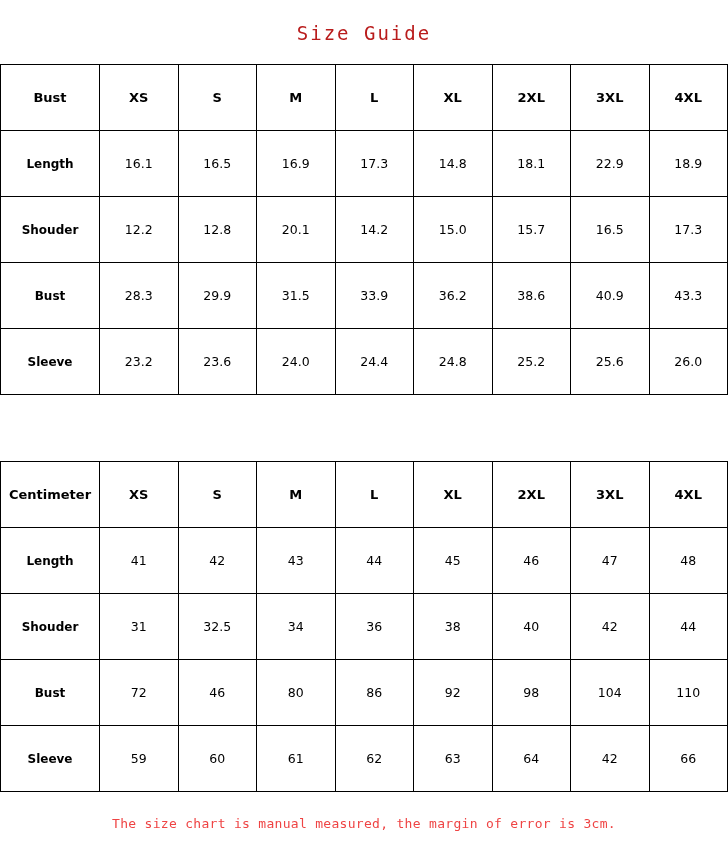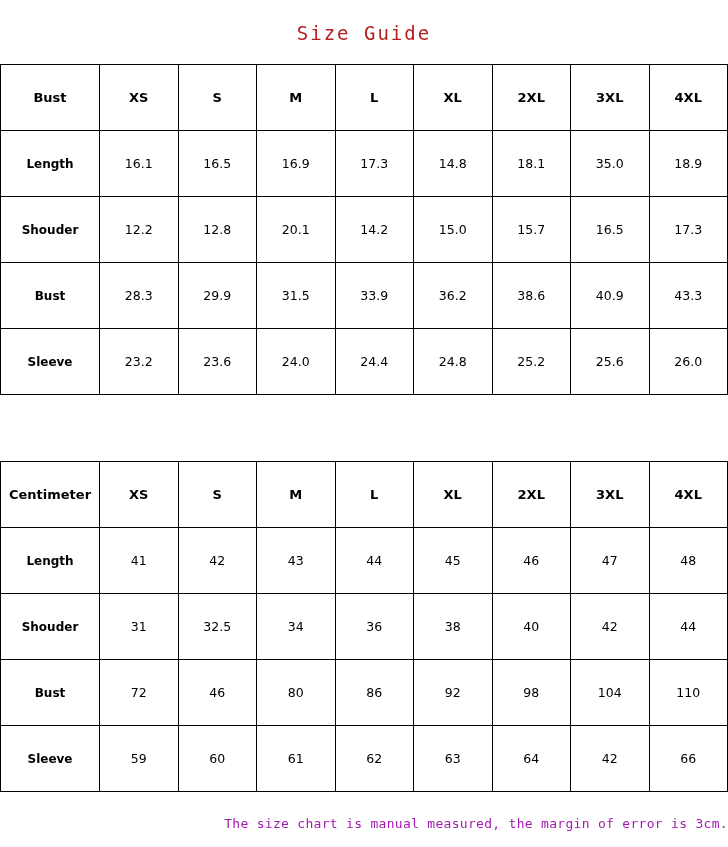--- a/index.html
+++ b/index.html
@@ -57,24 +57,24 @@
     font-size: 12px;
   }
   table.size-table col.first-col { width: 99px; }
   table.size-table col.data-col { width: 78.5px; }
   .spacer {
     height: 66px;
   }
   .footnote {
     font-family: "DejaVu Sans Mono", monospace;
     font-size: 13px;
-    text-align: right;
+    text-align: center;
     padding-top: 24px;
     letter-spacing: 0.3px;
-    color: #a21caf;
+    color: #ef4444;
   }
 </style>
 </head>
 <body>
 
 <div class="page">
 
   <div class="title">Size Guide</div>
 
   <table class="size-table">
@@ -104,21 +104,21 @@
         <td class="hdr">5XL</td>
       </tr>
       <tr>
         <td class="rowlabel">Length</td>
         <td>16.1</td>
         <td>16.5</td>
         <td>16.9</td>
         <td>17.3</td>
         <td>14.8</td>
         <td>18.1</td>
-        <td>35.0</td>
+        <td>22.9</td>
         <td>18.9</td>
         <td>19.3</td>
       </tr>
       <tr>
         <td class="rowlabel">Shouder</td>
         <td>12.2</td>
         <td>12.8</td>
         <td>20.1</td>
         <td>14.2</td>
         <td>15.0</td>

